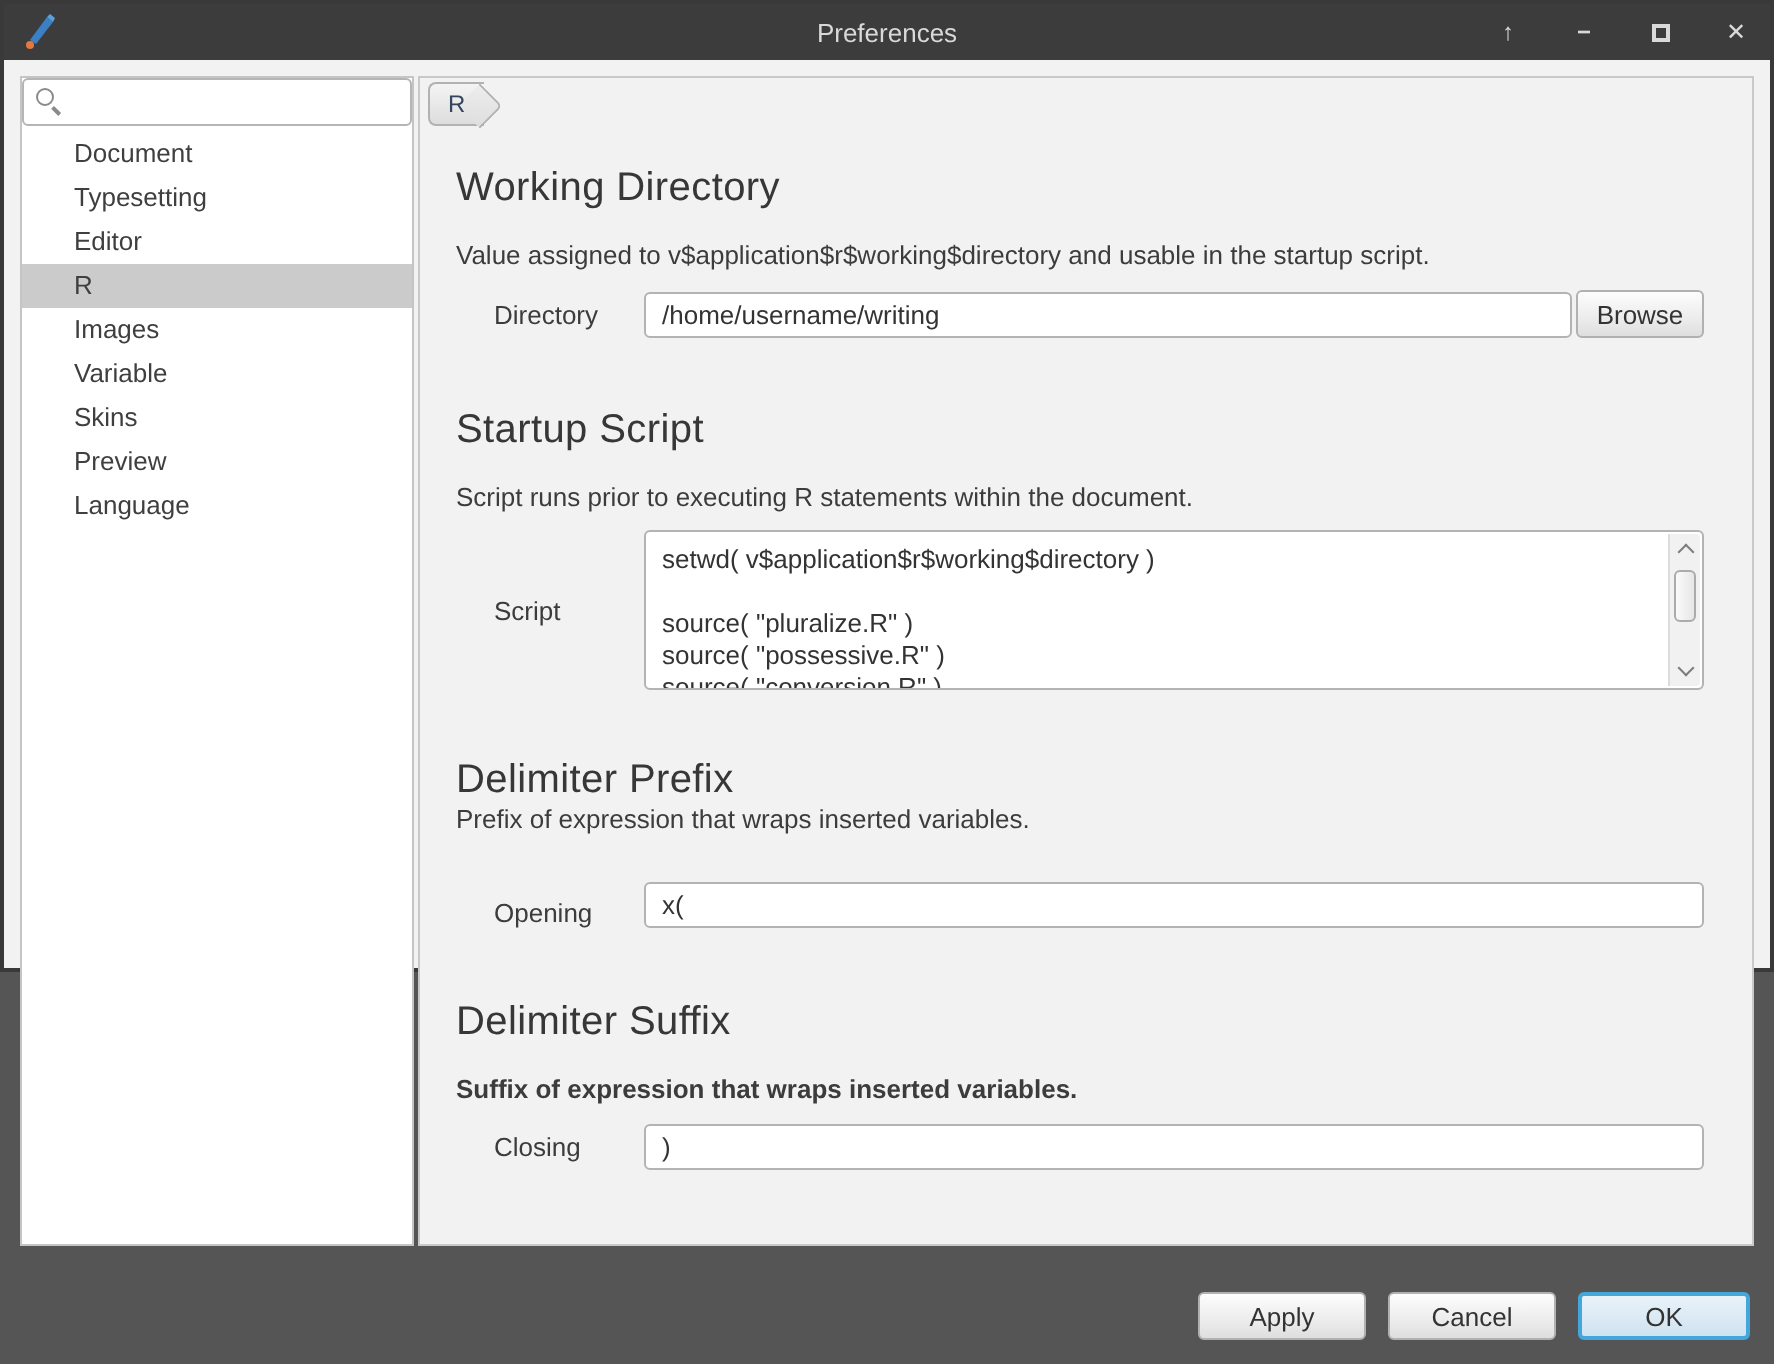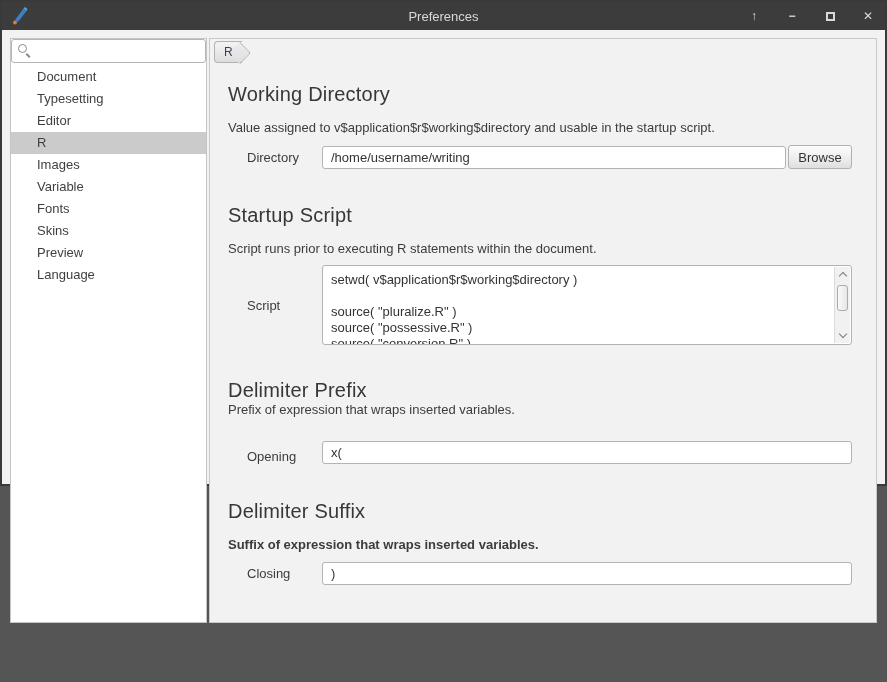--- a/index.html
+++ b/index.html
@@ -194,21 +194,20 @@
           </span>
           <input class="search-input" readonly="" value="" style="">
         </div>
         <div class="side-list">
           <div class="side-item">Document</div>
           <div class="side-item">Typesetting</div>
           <div class="side-item">Editor</div>
           <div class="side-item selected">R</div>
           <div class="side-item">Images</div>
           <div class="side-item">Variable</div>
-          <div class="side-item">Fonts</div>
           <div class="side-item">Skins</div>
           <div class="side-item">Preview</div>
           <div class="side-item">Language</div>
         </div>
       </div>
 
       <div class="main">
         <div class="crumb">
           <span>R</span>
         </div>
@@ -248,14 +247,19 @@
 
         <h2 class="h-sec" id="h-dsx">Delimiter Suffix</h2>
         <div class="desc" id="d-dsx">Suffix of expression that wraps inserted variables.</div>
         <div class="row" id="r-dsx">
           <span class="row-label">Closing</span>
           <input class="field grow" readonly="" value=")" style="">
         </div>
       </div>
     </div>
 
+    <div class="footer">
+      <button class="btn">Apply</button>
+      <button class="btn">Cancel</button>
+      <button class="btn ok-btn">OK</button>
+    </div>
   </div>
 </div>
 
 </body></html>

